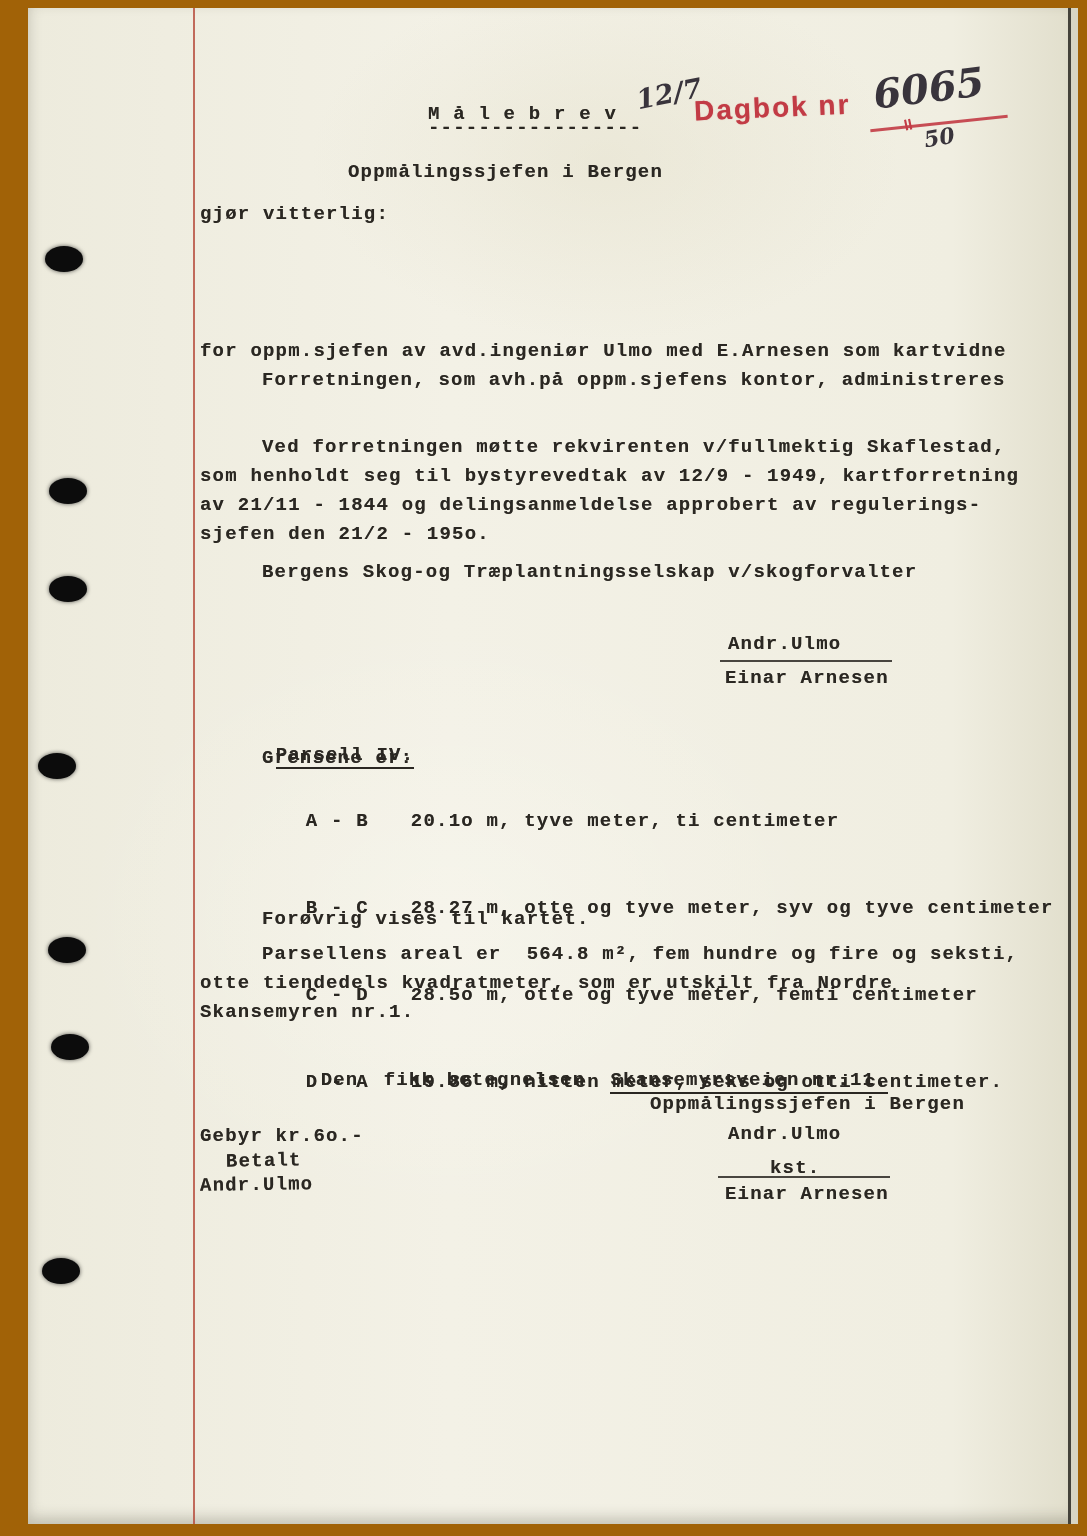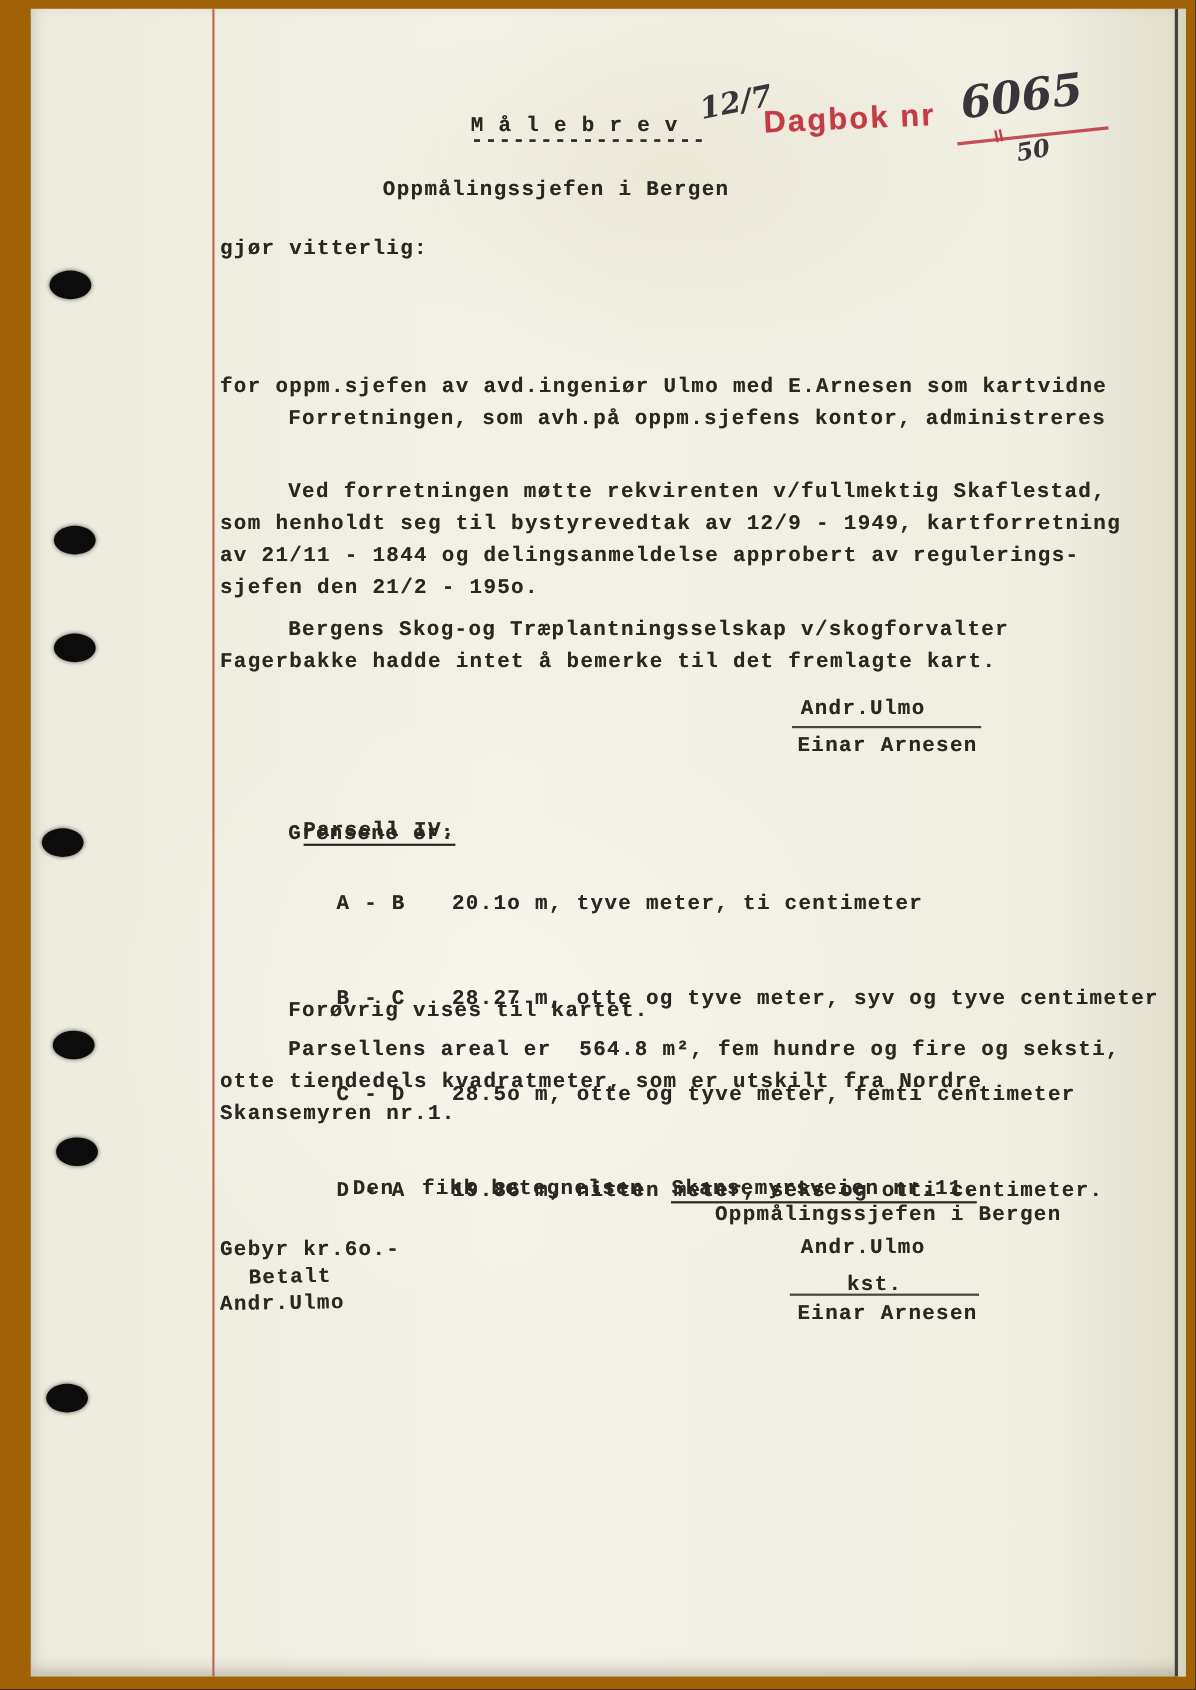--- a/index.html
+++ b/index.html
@@ -71,38 +71,37 @@
     <div class="tx abs" style="left:400px; top:106px;">-----------------</div>
 
     <div class="hw" style="left:608px; top:70px; font-size:27px; transform:rotate(-11deg);">12/7</div>
     <div class="stamp" style="left:666px; top:84px;">Dagbok nr</div>
     <div class="hw" style="left:845px; top:56px; font-size:40px; transform:rotate(-7deg);">6065</div>
     <div class="stamp-line" style="left:842px; top:114px; width:138px;"></div>
     <div class="stamp-mark" style="left:876px; top:108px;">ll</div>
     <div class="hw" style="left:896px; top:116px; font-size:22px; transform:rotate(-10deg);">50</div>
 
     <div class="tx abs" style="left:320px; top:150px;">Oppmålingssjefen i Bergen</div>
-    <div class="tx abs" style="left:172px; top:204px;">gjør vitterlig:</div>
+    <div class="tx abs" style="left:172px; top:192px;">gjør vitterlig:</div>
 
 
     <div class="block" style="left:172px; top:329px;">
       <div class="tline">for oppm.sjefen av avd.ingeniør Ulmo med E.Arnesen som kartvidne</div>
       <div class="tline ind">Forretningen, som avh.på oppm.sjefens kontor, administreres</div>
     </div>
 
     <div class="block" style="left:172px; top:425px;">
       <div class="tline ind">Ved forretningen møtte rekvirenten v/fullmektig Skaflestad,</div>
       <div class="tline">som henholdt seg til bystyrevedtak av 12/9 - 1949, kartforretning</div>
       <div class="tline">av 21/11 - 1844 og delingsanmeldelse approbert av regulerings-</div>
       <div class="tline">sjefen den 21/2 - 195o.</div>
     </div>
 
     <div class="block" style="left:172px; top:550px;">
       <div class="tline ind">Bergens Skog-og Træplantningsselskap v/skogforvalter</div>
-      <div class="tline">Fagerbakke hadde intet å bemerke til det fremlagte kart.</div>
     </div>
 
     <div class="tx abs" style="left:700px; top:622px;">Andr.Ulmo</div>
     <div class="hr-ink" style="left:692px; top:652px; width:172px;"></div>
     <div class="tx abs" style="left:697px; top:656px;">Einar Arnesen</div>
 
     <div class="tx abs" style="left:172px; top:704px;">
       <span class="u-inline">Parsell IV.</span>
     </div>
     <div class="tx abs" style="left:234px; top:736px;">Grensene er:</div>

